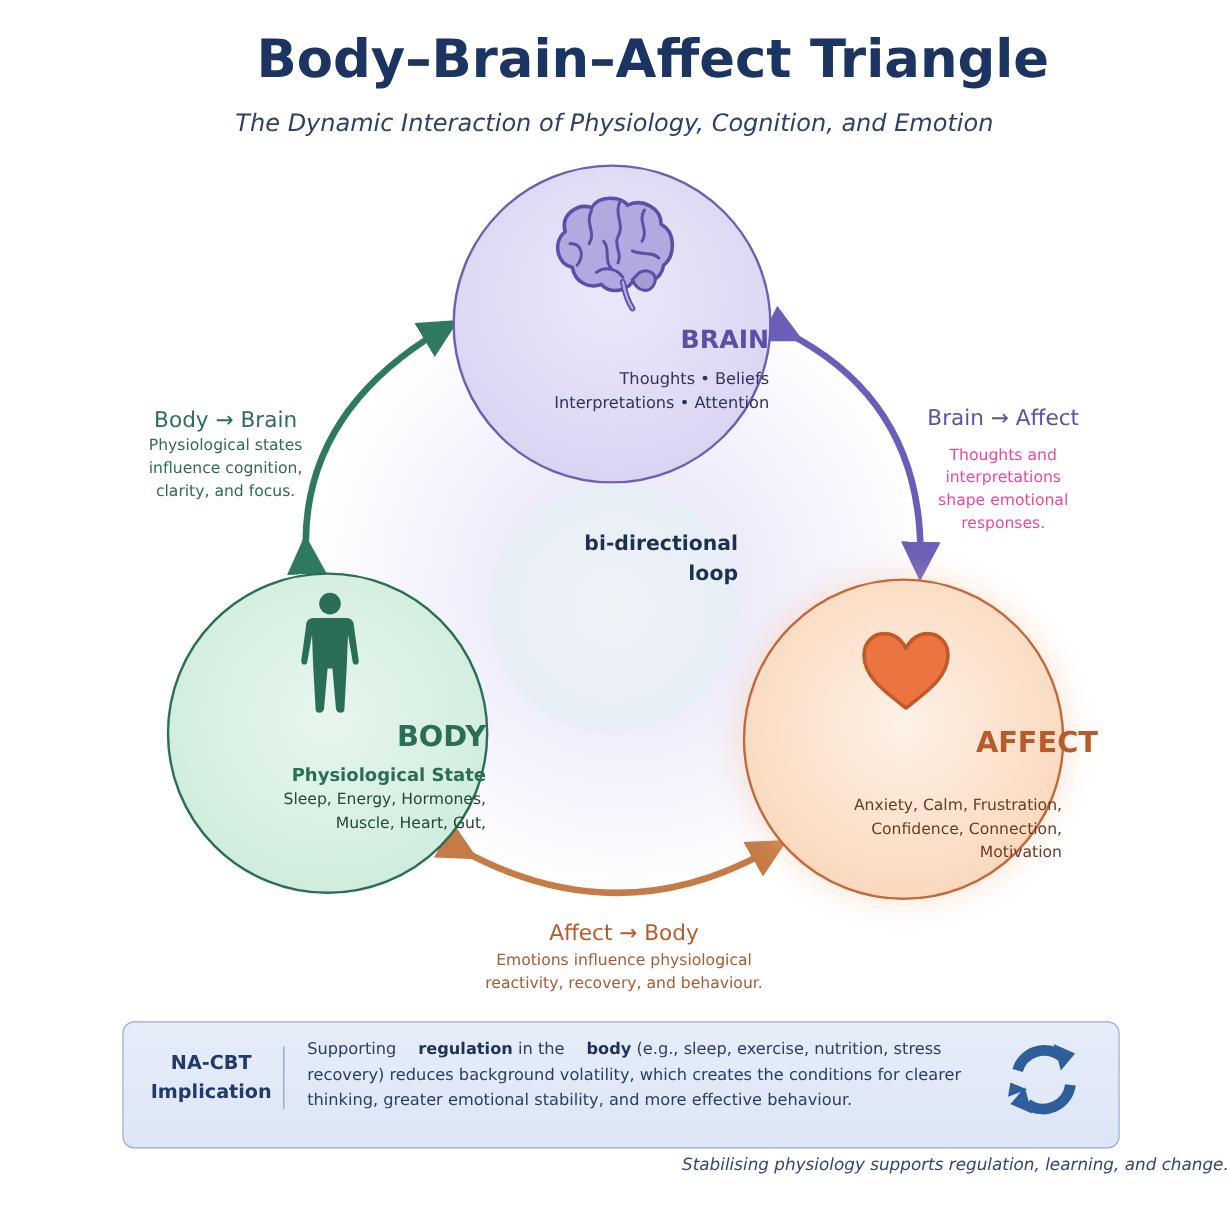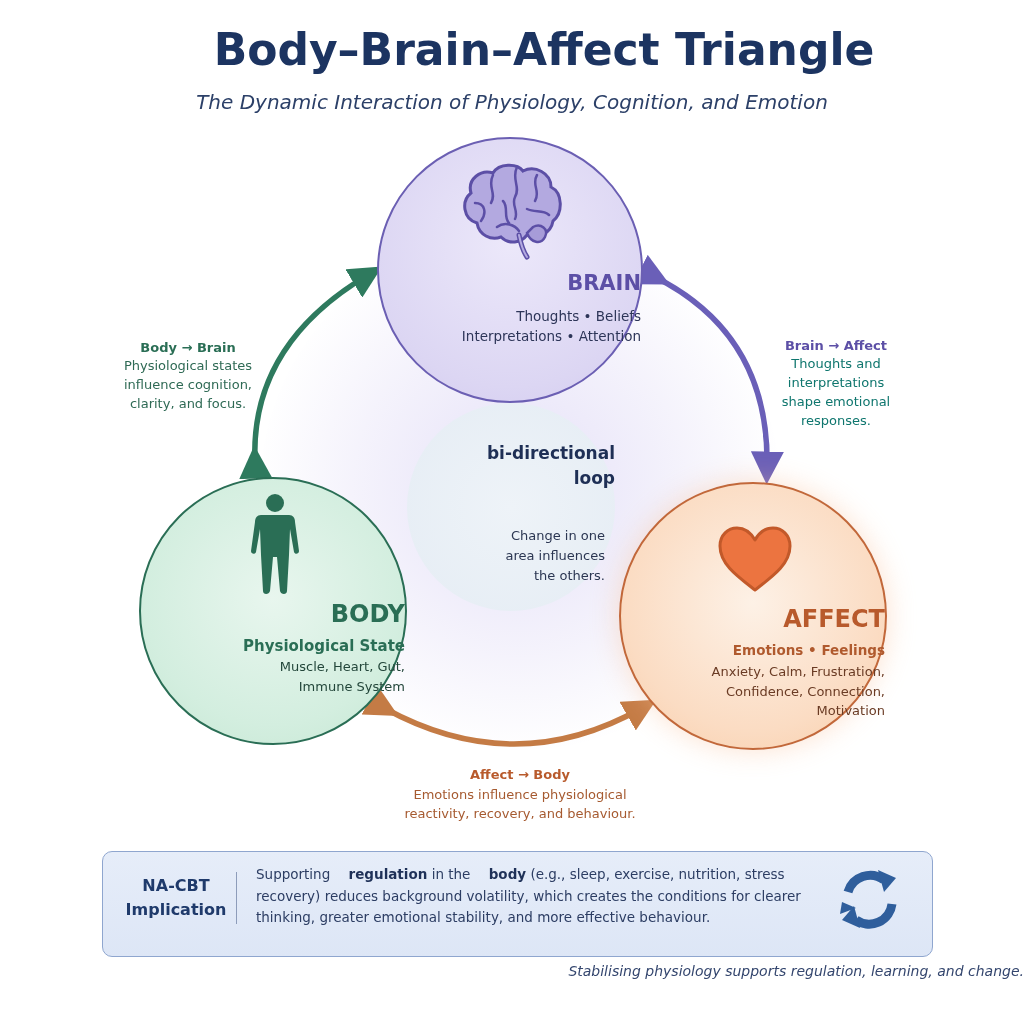--- a/index.html
+++ b/index.html
@@ -46,39 +46,39 @@
   .node-center {
     left: 407px; top: 403px; width: 208px; height: 208px;
     background: radial-gradient(circle, #eef3f8 0%, #e7eef5 75%, #e2eaf3 100%);
   }
   .node-title { font-weight: bold; }
   .brain-title { position: absolute; left: 0; width: 100%; top: 132px; font-size: 21px; color: #5c4fa6; }
   .brain-desc { position: absolute; left: 0; width: 100%; top: 167px; font-size: 13.5px; line-height: 20px; color: #2d3558; }
   .body-title { position: absolute; left: 0; width: 100%; top: 121px; font-size: 24px; color: #2a6e55; }
   .body-sub { position: absolute; left: 0; width: 100%; top: 158px; font-size: 15px; font-weight: bold; color: #2a6e55; }
   .body-desc { position: absolute; left: 0; width: 100%; top: 178px; font-size: 13px; line-height: 19.5px; color: #23463a; }
-  .affect-title { position: absolute; left: 0; width: 100%; top: 121px; font-size: 24px; color: #b85a2c; }
+  .affect-title { position: absolute; left: 0; width: 100%; top: 121px; font-size: 24px; color: #b85a2c; padding-left: 30px; }
   .affect-sub { position: absolute; left: 0; width: 100%; top: 158px; font-size: 13.5px; font-weight: bold; color: #b05a2e; }
   .affect-desc { position: absolute; left: 0; width: 100%; top: 178px; font-size: 13px; line-height: 19.5px; color: #6a3b24; }
   .center-title { position: absolute; left: 0; width: 100%; top: 38px; font-size: 17px; font-weight: bold; line-height: 25px; color: #1e2f55; }
   .center-desc { position: absolute; left: 10px; width: 188px; top: 123px; font-size: 13px; line-height: 20px; color: #2b3652; }
   .node-icon { position: absolute; }
   .brain-icon { left: 78px; top: 22px; width: 110px; height: 100px; }
   .body-icon { left: 106px; top: 14px; width: 56px; height: 104px; }
   .heart-icon { left: 96px; top: 42px; width: 76px; height: 68px; }
 
   .annot { position: absolute; text-align: center; }
-  .annot .a-title { font-weight: bold; font-size: 13px; }
+  .annot .a-title { font-weight: normal; font-size: 18px; }
   .annot .a-desc { font-size: 13px; line-height: 19px; }
   .annot-bb { left: 108px; top: 340px; width: 160px; }
   .annot-bb .a-title { color: #2a6e55; }
   .annot-bb .a-desc { color: #2f6a55; margin-top: 1px; }
   .annot-ba { left: 756px; top: 338px; width: 160px; }
   .annot-ba .a-title { color: #5c4fa6; }
-  .annot-ba .a-desc { color: #0f766e; margin-top: 1px; }
+  .annot-ba .a-desc { color: #ec4899; margin-top: 11px; }
   .annot-ab { left: 380px; top: 767px; width: 280px; }
   .annot-ab .a-title { color: #b85a2c; }
   .annot-ab .a-desc { color: #a65a30; margin-top: 3px; }
 
   .implication {
     position: absolute; left: 102px; top: 851px; width: 831px; height: 106px;
     box-sizing: border-box; border: 1.5px solid #8fa6cf; border-radius: 10px;
     background: linear-gradient(180deg, #e6edf9 0%, #dde6f6 100%);
   }
   .impl-label {
@@ -139,47 +139,41 @@
 </div>
 
 <div class="node node-body">
   <svg class="node-icon body-icon" viewBox="0 0 56 104">
     <circle cx="28" cy="10" r="9" fill="#2a6e55"></circle>
     <path d="M14,22 L42,22 C46,22 48,25 48,29 L52,58 C52,61 48,62 47,59 L43,36 L42,62 L40,98 C40,102 34,102 33,98 L30,64 L26,64 L23,98 C22,102 16,102 16,98 L14,62 L13,36 L9,59 C8,62 4,61 4,58 L8,29 C8,25 10,22 14,22 Z" fill="#2a6e55"></path>
   </svg>
   <div class="node-title body-title">BODY</div>
   <div class="body-sub">Physiological State</div>
   <div class="body-desc">
+    <div>Sleep, Energy, Hormones,</div>
     <div>Muscle, Heart, Gut,</div>
-    <div>Immune System</div>
   </div>
 </div>
 
 <div class="node node-affect">
   <svg class="node-icon heart-icon" viewBox="0 0 76 68">
     <path d="M38,64 C20,50 3,38 3,20 C3,9 11,2 20,2 C28,2 34,7 38,14 C42,7 48,2 56,2 C65,2 73,9 73,20 C73,38 56,50 38,64 Z" fill="#ec7440" stroke="#c2592a" stroke-width="3" stroke-linejoin="round"></path>
   </svg>
   <div class="node-title affect-title">AFFECT</div>
-  <div class="affect-sub">Emotions • Feelings</div>
   <div class="affect-desc">
     <div>Anxiety, Calm, Frustration,</div>
     <div>Confidence, Connection,</div>
     <div>Motivation</div>
   </div>
 </div>
 
 <div class="node node-center">
   <div class="center-title">
     <div>bi-directional</div>
     <div>loop</div>
-  </div>
-  <div class="center-desc">
-    <div>Change in one</div>
-    <div>area influences</div>
-    <div>the others.</div>
   </div>
 </div>
 
 <div class="annot annot-bb">
   <div class="a-title">Body → Brain</div>
   <div class="a-desc">
     <div>Physiological states</div>
     <div>influence cognition,</div>
     <div>clarity, and focus.</div>
   </div>

